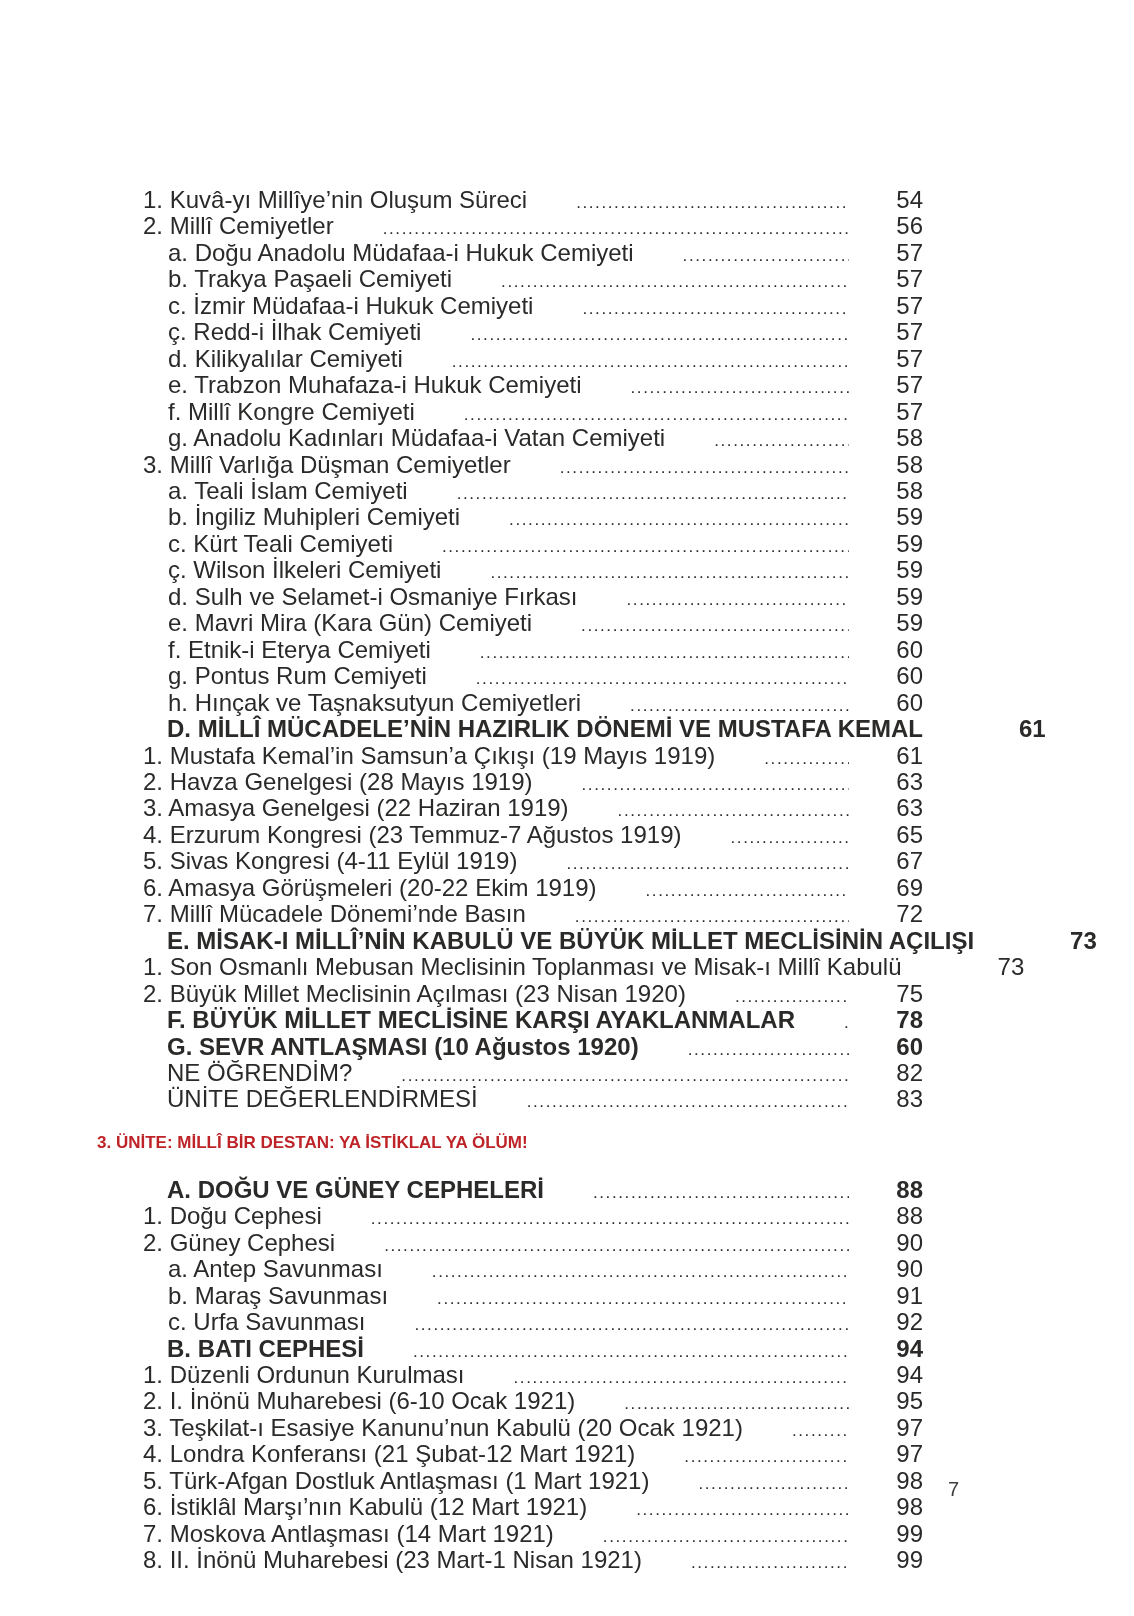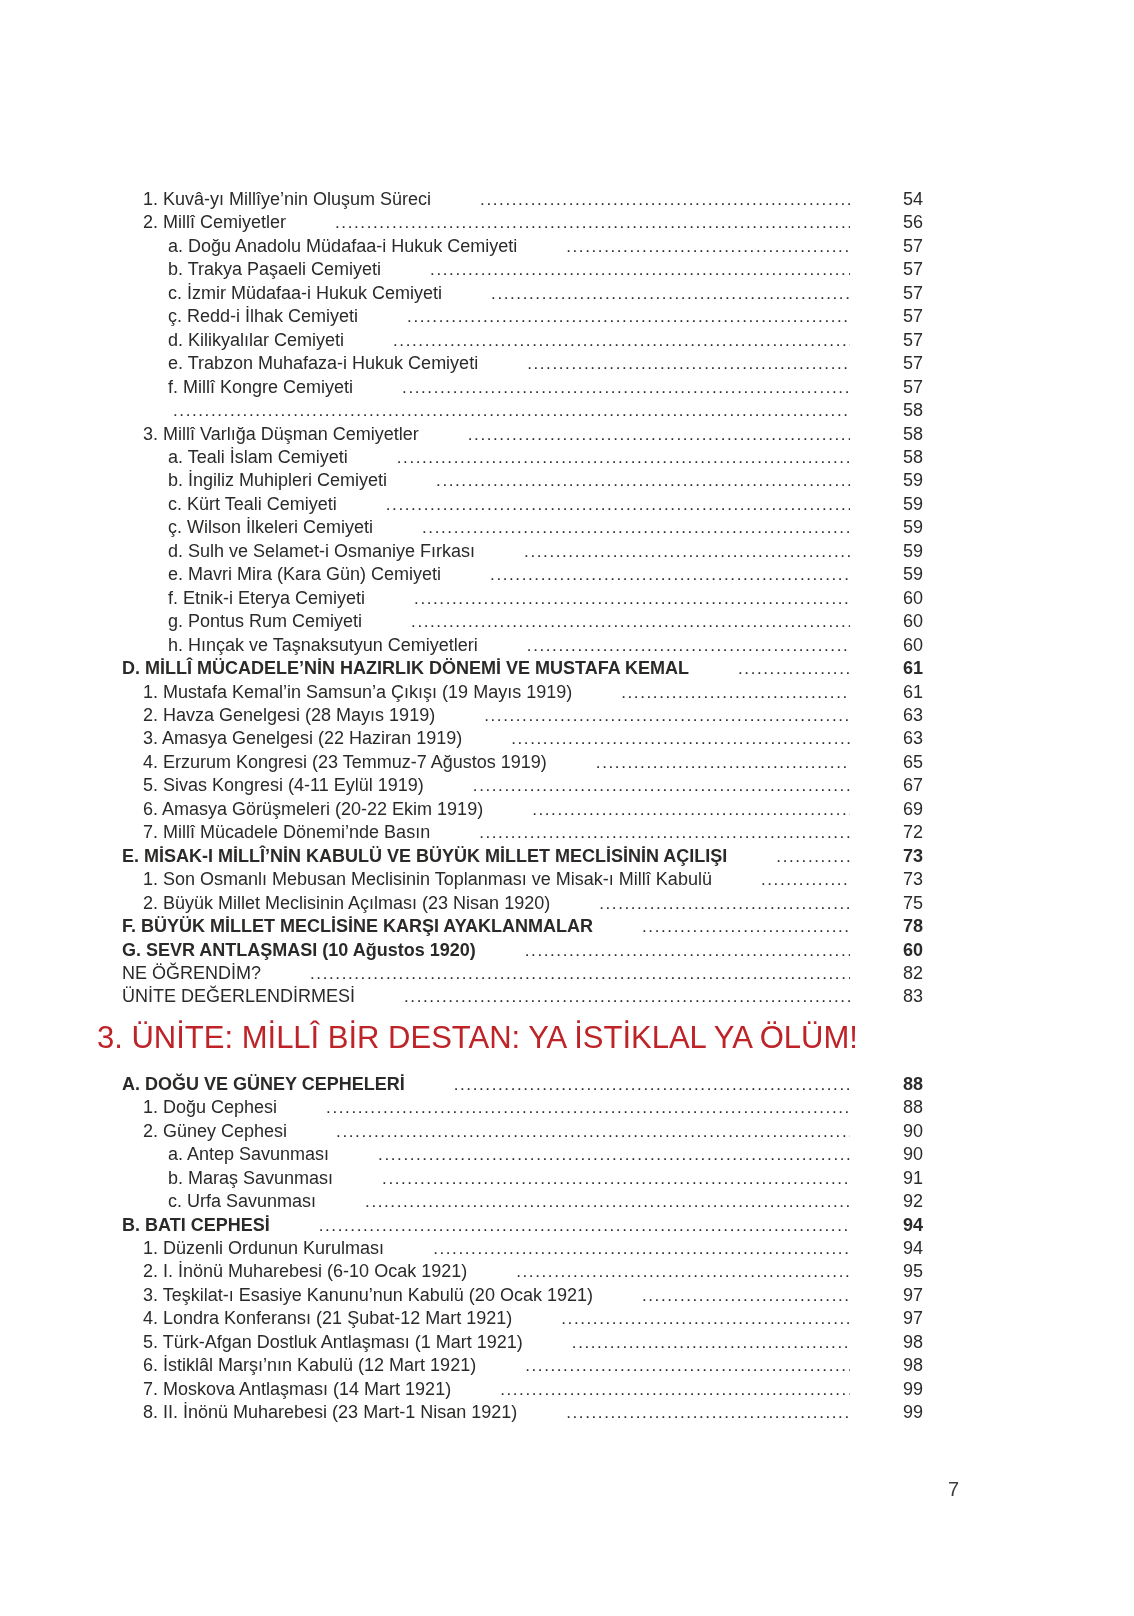--- a/index.html
+++ b/index.html
@@ -12,21 +12,21 @@
     overflow:hidden;
   }
   .toc{
     position:absolute;
     left:122px;top:188px;
     width:801px;
   }
   .row{
     display:flex;
     align-items:baseline;
-    font-size:18px;
+    font-size:24px;
     line-height:23.45px;
     white-space:nowrap;
     gap:44px;
   }
   .row .label{flex:0 0 auto;}
   .row .dots{
     flex:1 1 auto;
     overflow:hidden;
     margin-left:5px;
     margin-right:3px;
@@ -37,28 +37,28 @@
     letter-spacing:1.6px;
     font-size:17px;
     color:#2b2a29;
   }
   .row .pnum{
     flex:0 0 auto;
     min-width:26px;
     text-align:right;
   }
   .row .pnum:empty{min-width:0;}
-  .lvl0{padding-left:0;}
+  .lvl0{padding-left:0;margin-left:45px;}
   .lvl1{padding-left:21px;}
   .lvl2{padding-left:46px;justify-content:flex-end;}
   .bold{font-weight:bold;}
   .unit-heading{
-    font-size:31px;
+    font-size:17px;
     line-height:30px;
-    font-weight:normal;
+    font-weight:bold;
     margin:14px 0 20px -25px;
     white-space:nowrap;
   }
   .folio{
     position:absolute;
     left:948px;
     top:1478px;
     font-size:20px;
     color:#3f3e3e;
   }
@@ -117,20 +117,21 @@
     <span class="pnum">57</span>
   </div>
 
   <div class="row lvl2">
     <span class="label">f.  Millî Kongre Cemiyeti</span>
     <span class="dots"></span>
     <span class="pnum">57</span>
   </div>
 
   <div class="row lvl2">
+    <span class="label">g. Anadolu Kadınları Müdafaa-i Vatan Cemiyeti</span>
     <span class="dots"></span>
     <span class="pnum">58</span>
   </div>
 
   <div class="row lvl1">
     <span class="label">3. Millî Varlığa Düşman Cemiyetler</span>
     <span class="dots"></span>
     <span class="pnum">58</span>
   </div>
 

